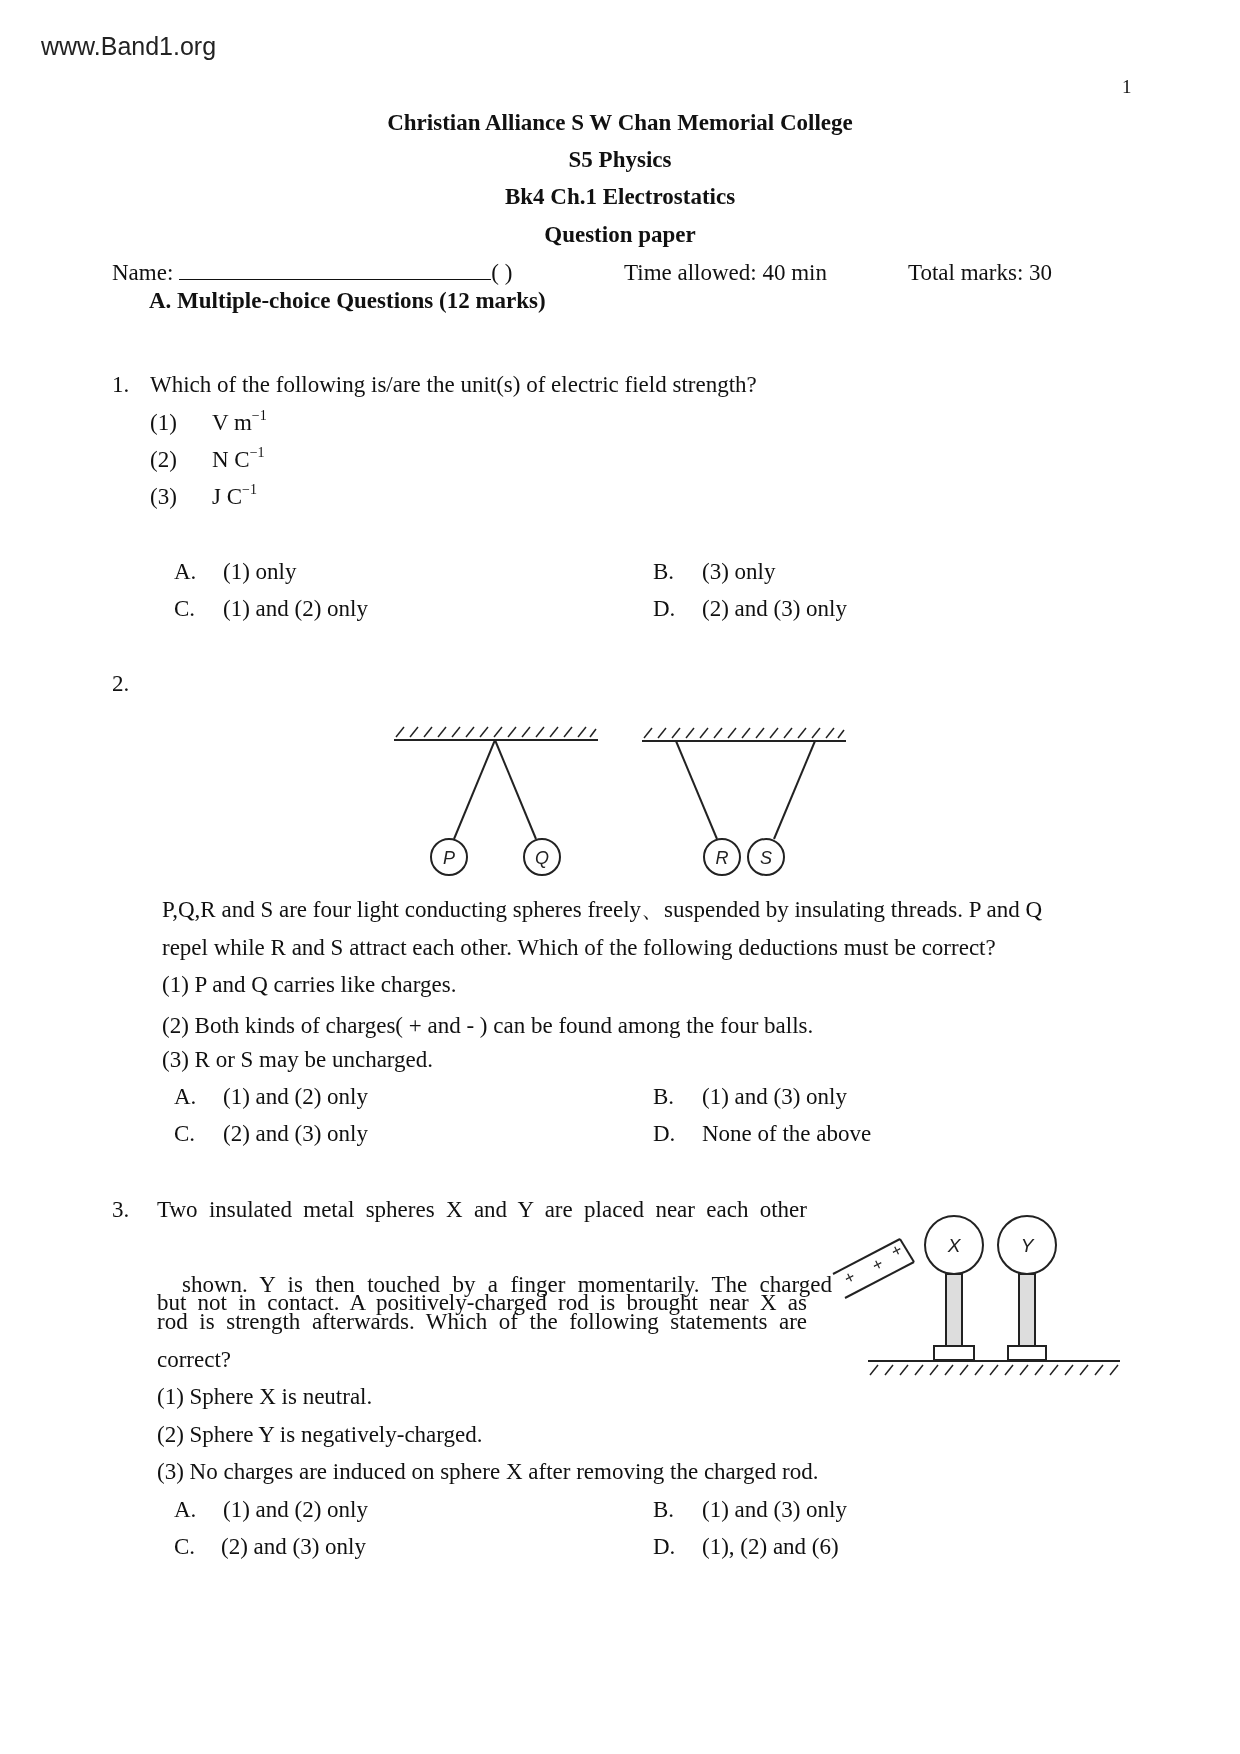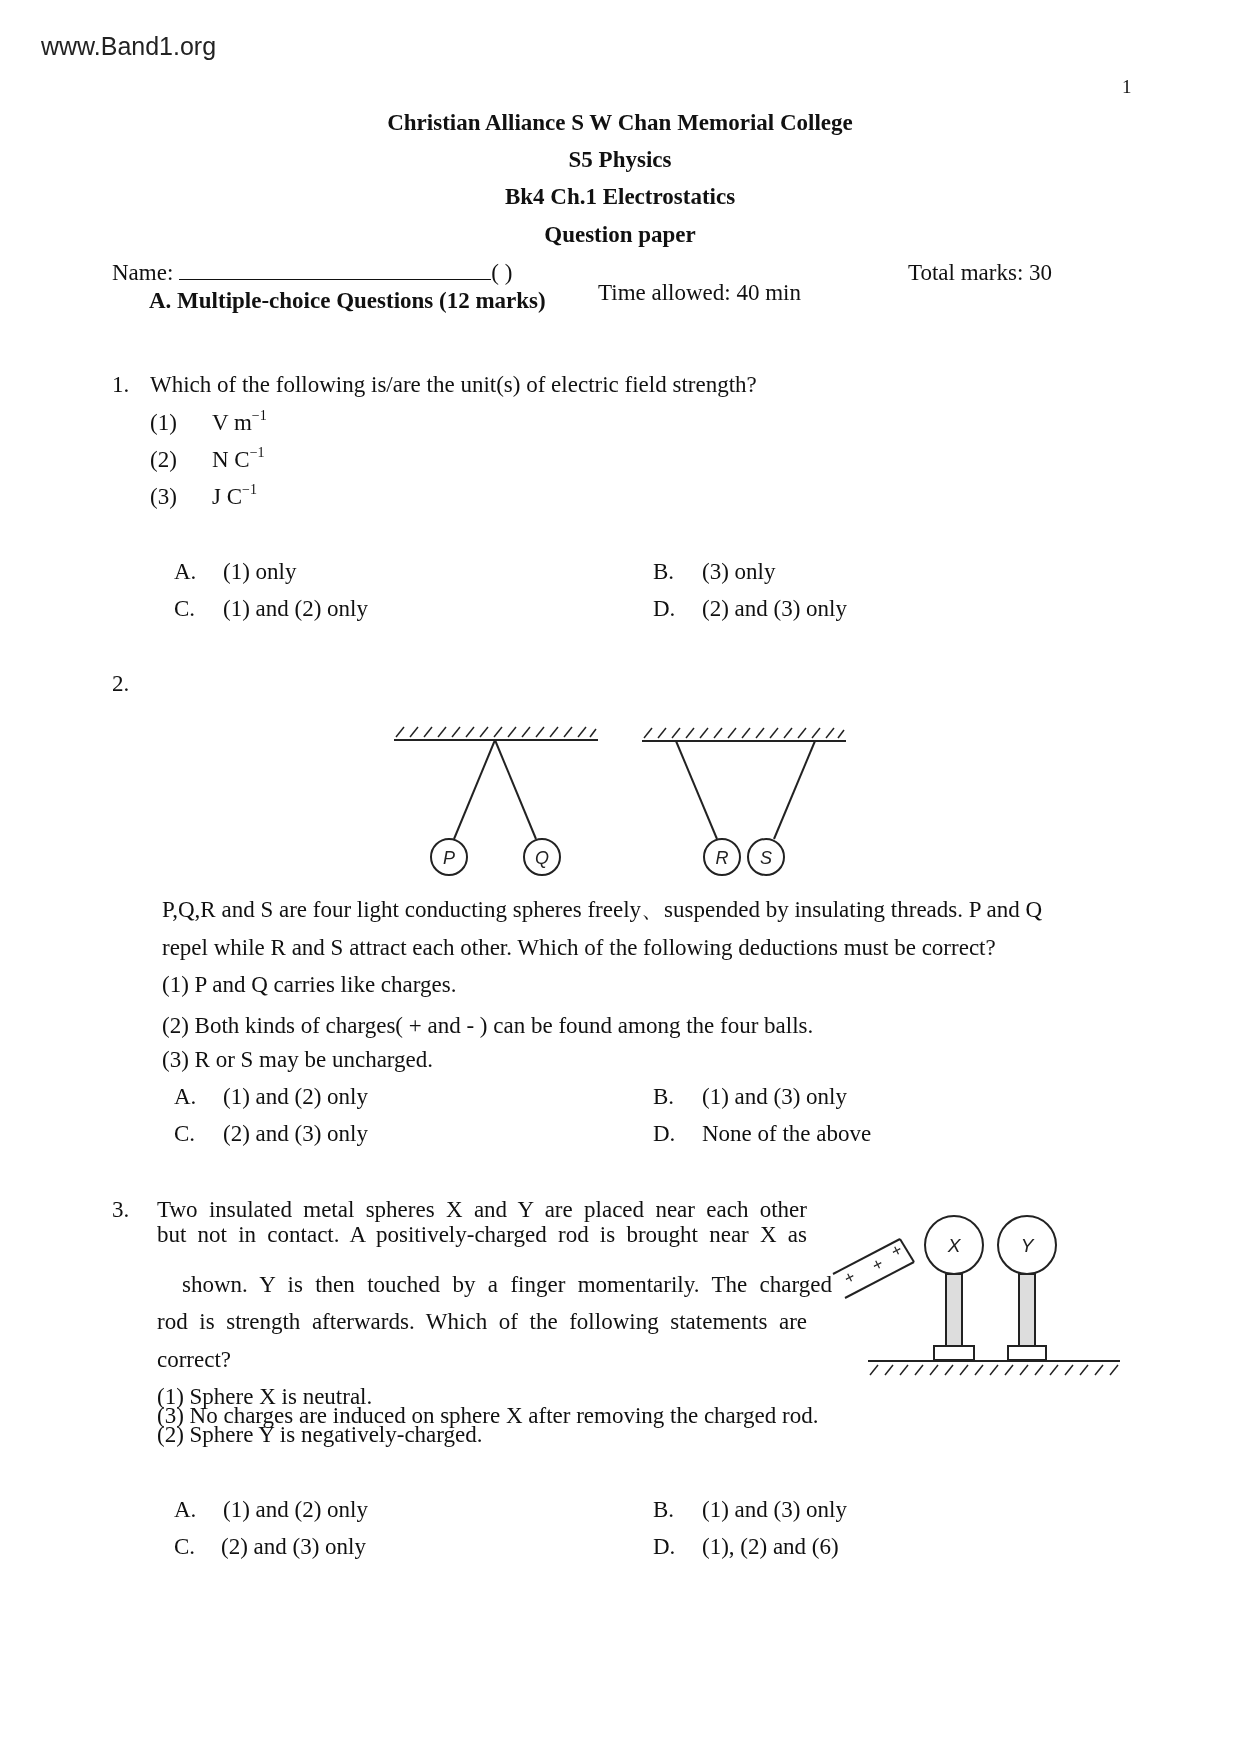--- a/index.html
+++ b/index.html
@@ -20,21 +20,21 @@
 <div class="abs wm">www.Band1.org</div>
 <div class="abs pnum">1</div>
 <div class="abs center" style="top:110px;">Christian Alliance S W Chan Memorial College</div>
 <div class="abs center" style="top:147px;">S5 Physics</div>
 <div class="abs center" style="top:184px;">Bk4 Ch.1 Electrostatics</div>
 <div class="abs center" style="top:222px;">Question paper</div>
 
 <div class="abs t" style="left:112px; top:258px;">
   <span>Name:</span><span class="uline"></span><span>(        )</span>
 </div>
-<div class="abs t" style="left:598px; top:258px;margin-top:20px;">Time allowed: 40 min</div>
+<div class="abs t" style="left:624px; top:258px;">Time allowed: 40 min</div>
 <div class="abs t" style="left:908px; top:258px;">Total marks: 30</div>
 <div class="abs t b" style="left:112px; top:286px;margin-left:37px;">A.  Multiple-choice Questions (12 marks)</div>
 
 <div class="abs t" style="left:112px; top:370px;">1.</div>
 <div class="abs t" style="left:150px; top:370px;">Which of the following is/are the unit(s) of electric field strength?</div>
 
 <div class="abs t" style="left:150px; top:408px;">(1)</div>
 <div class="abs t" style="left:212px; top:408px;"><span>V m</span><sup>−1</sup></div>
 <div class="abs t" style="left:150px; top:445px;">(2)</div>
 <div class="abs t" style="left:212px; top:445px;"><span>N C</span><sup>−1</sup></div>
@@ -121,21 +121,21 @@
 <div class="abs t" style="left:223px; top:1082px;">(1) and (2) only</div>
 <div class="abs t" style="left:653px; top:1082px;">B.</div>
 <div class="abs t" style="left:702px; top:1082px;">(1) and (3) only</div>
 <div class="abs t" style="left:174px; top:1119px;">C.</div>
 <div class="abs t" style="left:223px; top:1119px;">(2) and (3) only</div>
 <div class="abs t" style="left:653px; top:1119px;">D.</div>
 <div class="abs t" style="left:702px; top:1119px;">None of the above</div>
 
 <div class="abs t" style="left:112px; top:1195px;">3.</div>
 <div class="abs t" style="left:157px; top:1195px; width:650px; text-align:justify; text-align-last:justify;">Two insulated metal spheres X and Y are placed near each other</div>
-<div class="abs t" style="left:157px; top:1220px; width:650px; text-align:justify; text-align-last:justify;">but not in contact. A positively-charged rod is brought near X as</div>
+<div class="abs t" style="left:157px; top:1288px; width:650px; text-align:justify; text-align-last:justify;">but not in contact. A positively-charged rod is brought near X as</div>
 <div class="abs t" style="left:157px; top:1270px; width:650px; text-align:justify; text-align-last:justify;margin-left:25px;">shown. Y is then touched by a finger momentarily. The charged</div>
 <div class="abs t" style="left:157px; top:1307px; width:650px; text-align:justify; text-align-last:justify;">rod is strength afterwards. Which of the following statements are</div>
 <div class="abs t" style="left:157px; top:1345px;">correct?</div>
 
 <svg style="left:830px; top:1190px;" width="310" height="200" viewBox="0 0 310 200">
   <g stroke="#222" stroke-width="2" fill="none">
 
     <line x1="3" y1="84" x2="70" y2="49"></line>
     <line x1="15" y1="108" x2="84" y2="72"></line>
     <line x1="70" y1="49" x2="84" y2="72"></line>
@@ -175,21 +175,21 @@
     <text x="67" y="66" transform="rotate(-27 67 61)">+</text>
   </g>
   <g font-family="Liberation Sans, sans-serif" font-style="italic" font-size="19" fill="#222" text-anchor="middle">
     <text x="124" y="62">X</text>
     <text x="197" y="62">Y</text>
   </g>
 </svg>
 
 <div class="abs t" style="left:157px; top:1382px;">(1) Sphere X is neutral.</div>
 <div class="abs t" style="left:157px; top:1420px;">(2) Sphere Y is negatively-charged.</div>
-<div class="abs t" style="left:157px; top:1401px;text-align:center;">(3) No charges are induced on sphere X after removing the charged rod.</div>
+<div class="abs t" style="left:157px; top:1457px;text-align:center;">(3) No charges are induced on sphere X after removing the charged rod.</div>
 
 <div class="abs t" style="left:174px; top:1495px;">A.</div>
 <div class="abs t" style="left:223px; top:1495px;">(1) and (2) only</div>
 <div class="abs t" style="left:653px; top:1495px;">B.</div>
 <div class="abs t" style="left:702px; top:1495px;">(1) and (3) only</div>
 <div class="abs t" style="left:174px; top:1532px;">C.</div>
 <div class="abs t" style="left:221px; top:1532px;">(2) and (3) only</div>
 <div class="abs t" style="left:653px; top:1532px;">D.</div>
 <div class="abs t" style="left:702px; top:1532px;">(1), (2) and (6)</div>
 

